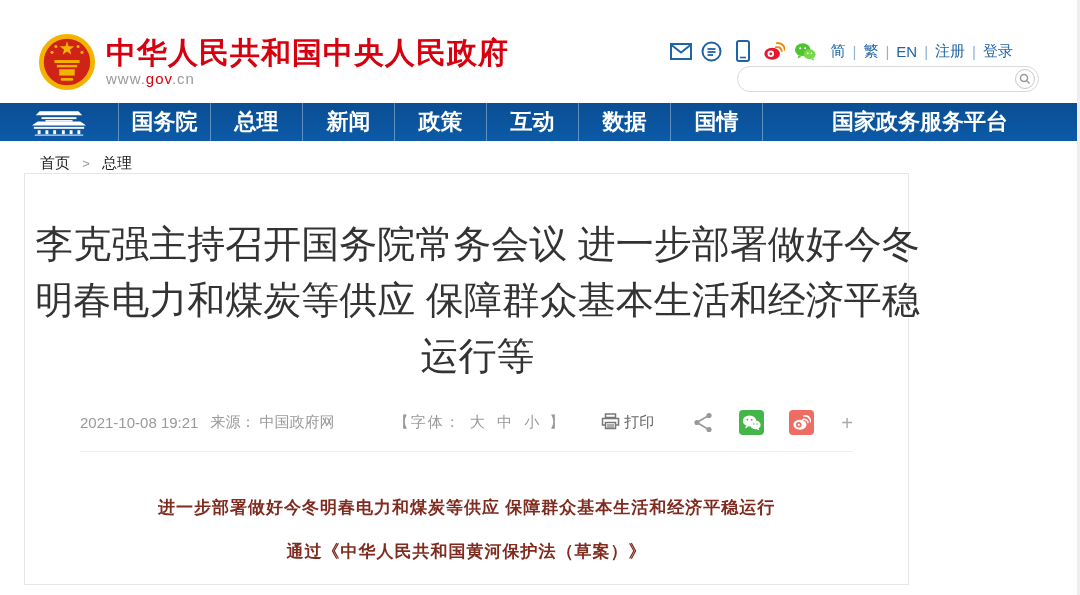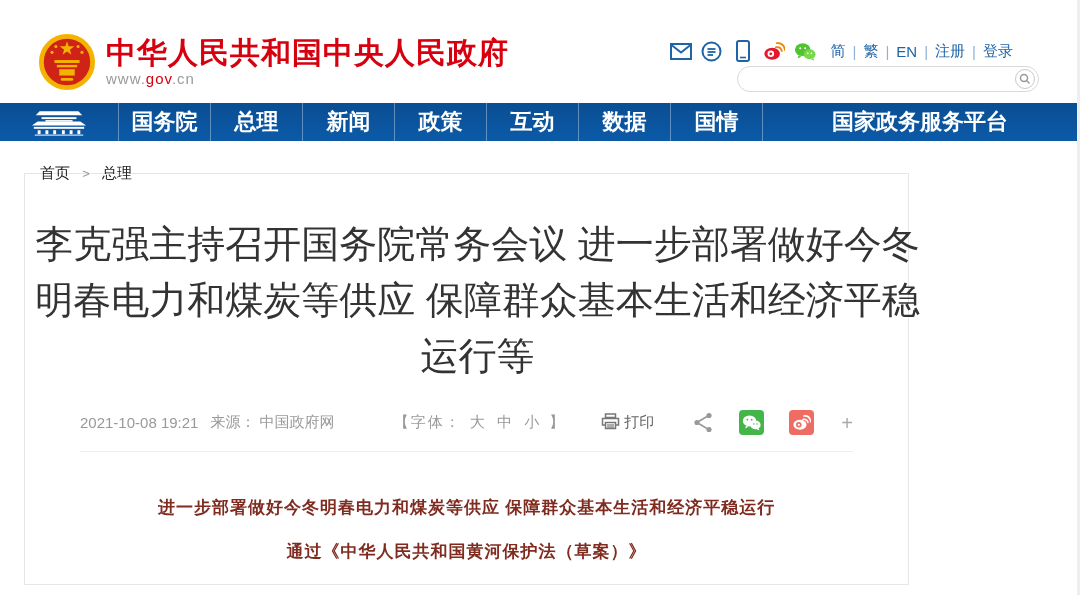--- a/index.html
+++ b/index.html
@@ -32,21 +32,21 @@
 
   
   .navbar { display:flex; height:38px; background:linear-gradient(#0a4e93,#0c5aa8); }
   .nav-home { width:119px; display:flex; align-items:center; justify-content:center;
     border-right:1px solid rgba(255,255,255,.35); cursor:pointer; }
   .nav-item { width:92px; display:flex; align-items:center; justify-content:center;
     border-right:1px solid rgba(255,255,255,.35); color:#fff; font-size:22px; font-weight:bold; cursor:pointer; white-space:nowrap; }
   .nav-item:last-child { flex:1; border-right:none; }
 
   
-  .breadcrumb { padding:23px 0 0 40px; font-size:15px; color:#333; height:32px; }
+  .breadcrumb { padding:13px 0 0 40px; font-size:15px; color:#333; height:32px; }
   .breadcrumb a { color:#222; text-decoration:none; cursor:pointer; }
   .crumb-sep { color:#999; margin:0 8px; font-size:13px; }
 
   
   .content-box { margin-left:24px; width:885px; border:1px solid #e6e6e6; height:412px; background:#fff; }
   .article-title { width:905px; margin:42px auto 0; text-align:center;
     font-size:38px; font-weight:400; color:#333; line-height:56px; }
 
   .meta-row { display:flex; justify-content:space-between; align-items:center;
     margin:26px 55px 0; font-size:15px; color:#999; }

